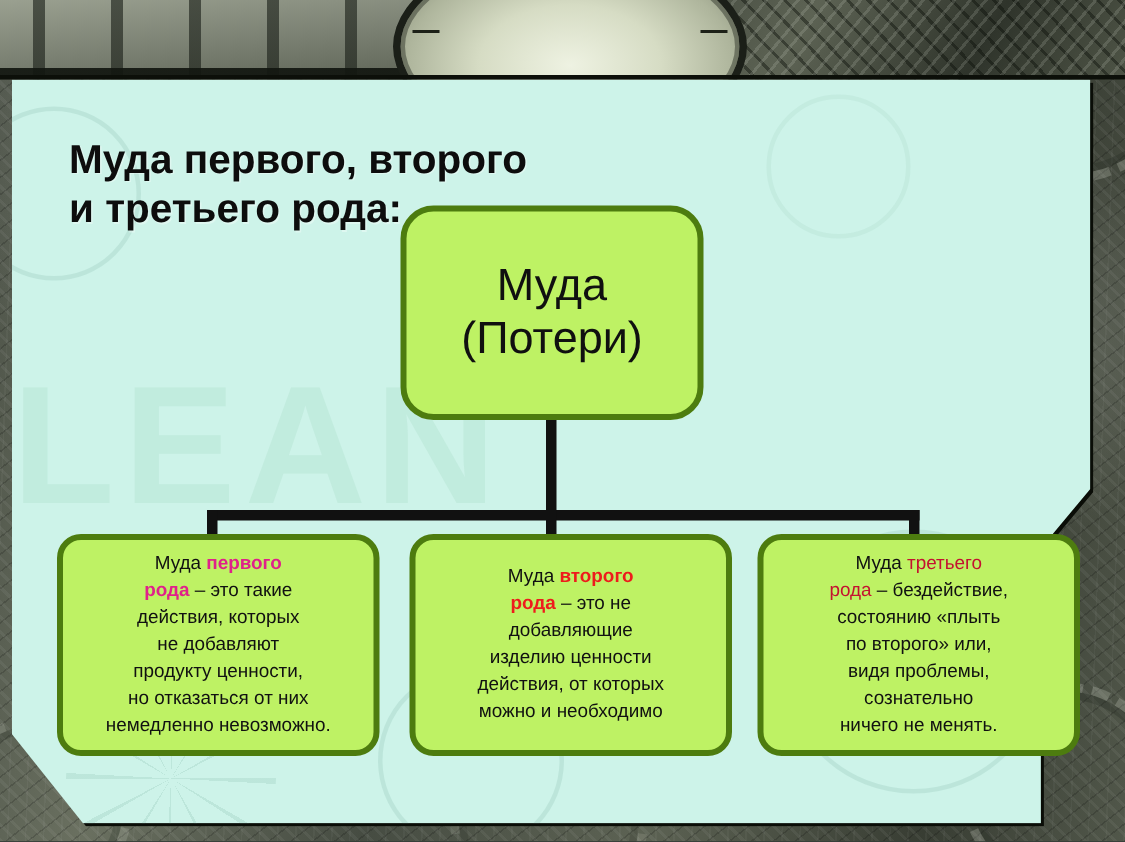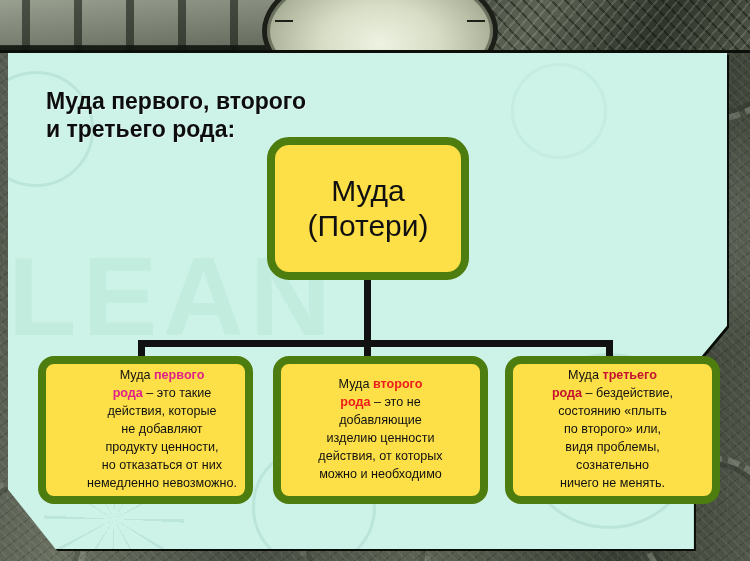--- a/index.html
+++ b/index.html
@@ -158,34 +158,34 @@
     user-select: none;
     line-height: 1;
   }
 
   
   .title {
     position: absolute;
     left: 46px;
     top: 72px;
     width: 420px;
-    font-size: 23px;
+    font-size: 27px;
     font-weight: bold;
     line-height: 1.22;
     color: #0d0d0d;
     text-shadow: 1px 1px 0 rgba(255,255,255,0.35);
   }
   .title .line { display: block; white-space: nowrap; }
 
   
   .node {
     position: absolute;
     box-sizing: border-box;
-    background: #fde047;
-    border: 8px solid #4d7c0f;
+    background: #bef264;
+    border: 4px solid #4d7c0f;
     border-radius: 18px;
     display: flex;
     align-items: center;
     justify-content: center;
     text-align: center;
   }
   .node-root {
     left: 267px; top: 137px;
     width: 202px; height: 143px;
     border-radius: 22px;
@@ -197,27 +197,27 @@
 
   .leaf {
     width: 215px;
     height: 148px;
     border-radius: 16px;
     padding: 6px 8px;
     font-size: 12.6px;
     line-height: 1.42;
     color: #111;
   }
-  .leaf.l1 { left: 38px;  top: 356px; justify-content: flex-end; }
+  .leaf.l1 { left: 38px;  top: 356px; }
   .leaf.l2 { left: 273px; top: 356px; }
   .leaf.l3 { left: 505px; top: 356px; }
   .leaf .txt { display: block; }
   .hl-magenta { color: #e0218a; font-weight: bold; }
   .hl-red     { color: #ee1c1c; font-weight: bold; }
-  .hl-crimson { color: #c41230; font-weight: bold; }
+  .hl-crimson { color: #c41230; font-weight: normal; }
 
   
   .conn { position: absolute; background: #111; }
   .conn.trunk      { left: 364px; top: 280px; width: 7px;  height: 66px; }
   .conn.crossbar   { left: 138px; top: 340px; width: 475px; height: 7px; }
   .conn.drop-left  { left: 138px; top: 340px; width: 7px;  height: 20px; }
   .conn.drop-mid   { left: 364px; top: 340px; width: 7px;  height: 20px; }
   .conn.drop-right { left: 606px; top: 340px; width: 7px;  height: 20px; }
 </style>
 </head>
@@ -267,21 +267,21 @@
 
   <div class="node node-root">
     <span>Муда</span>
     <span>(Потери)</span>
   </div>
 
   <div class="node leaf l1">
     <span class="body-text">
       <span class="txt">Муда <span class="hl-magenta">первого</span></span>
       <span class="txt"><span class="hl-magenta">рода</span> – это такие</span>
-      <span class="txt">действия, которые</span>
+      <span class="txt">действия, которых</span>
       <span class="txt">не добавляют</span>
       <span class="txt">продукту ценности,</span>
       <span class="txt">но отказаться от них</span>
       <span class="txt">немедленно невозможно.</span>
     </span>
   </div>
 
   <div class="node leaf l2">
     <span class="body-text">
       <span class="txt">Муда <span class="hl-red">второго</span></span>

